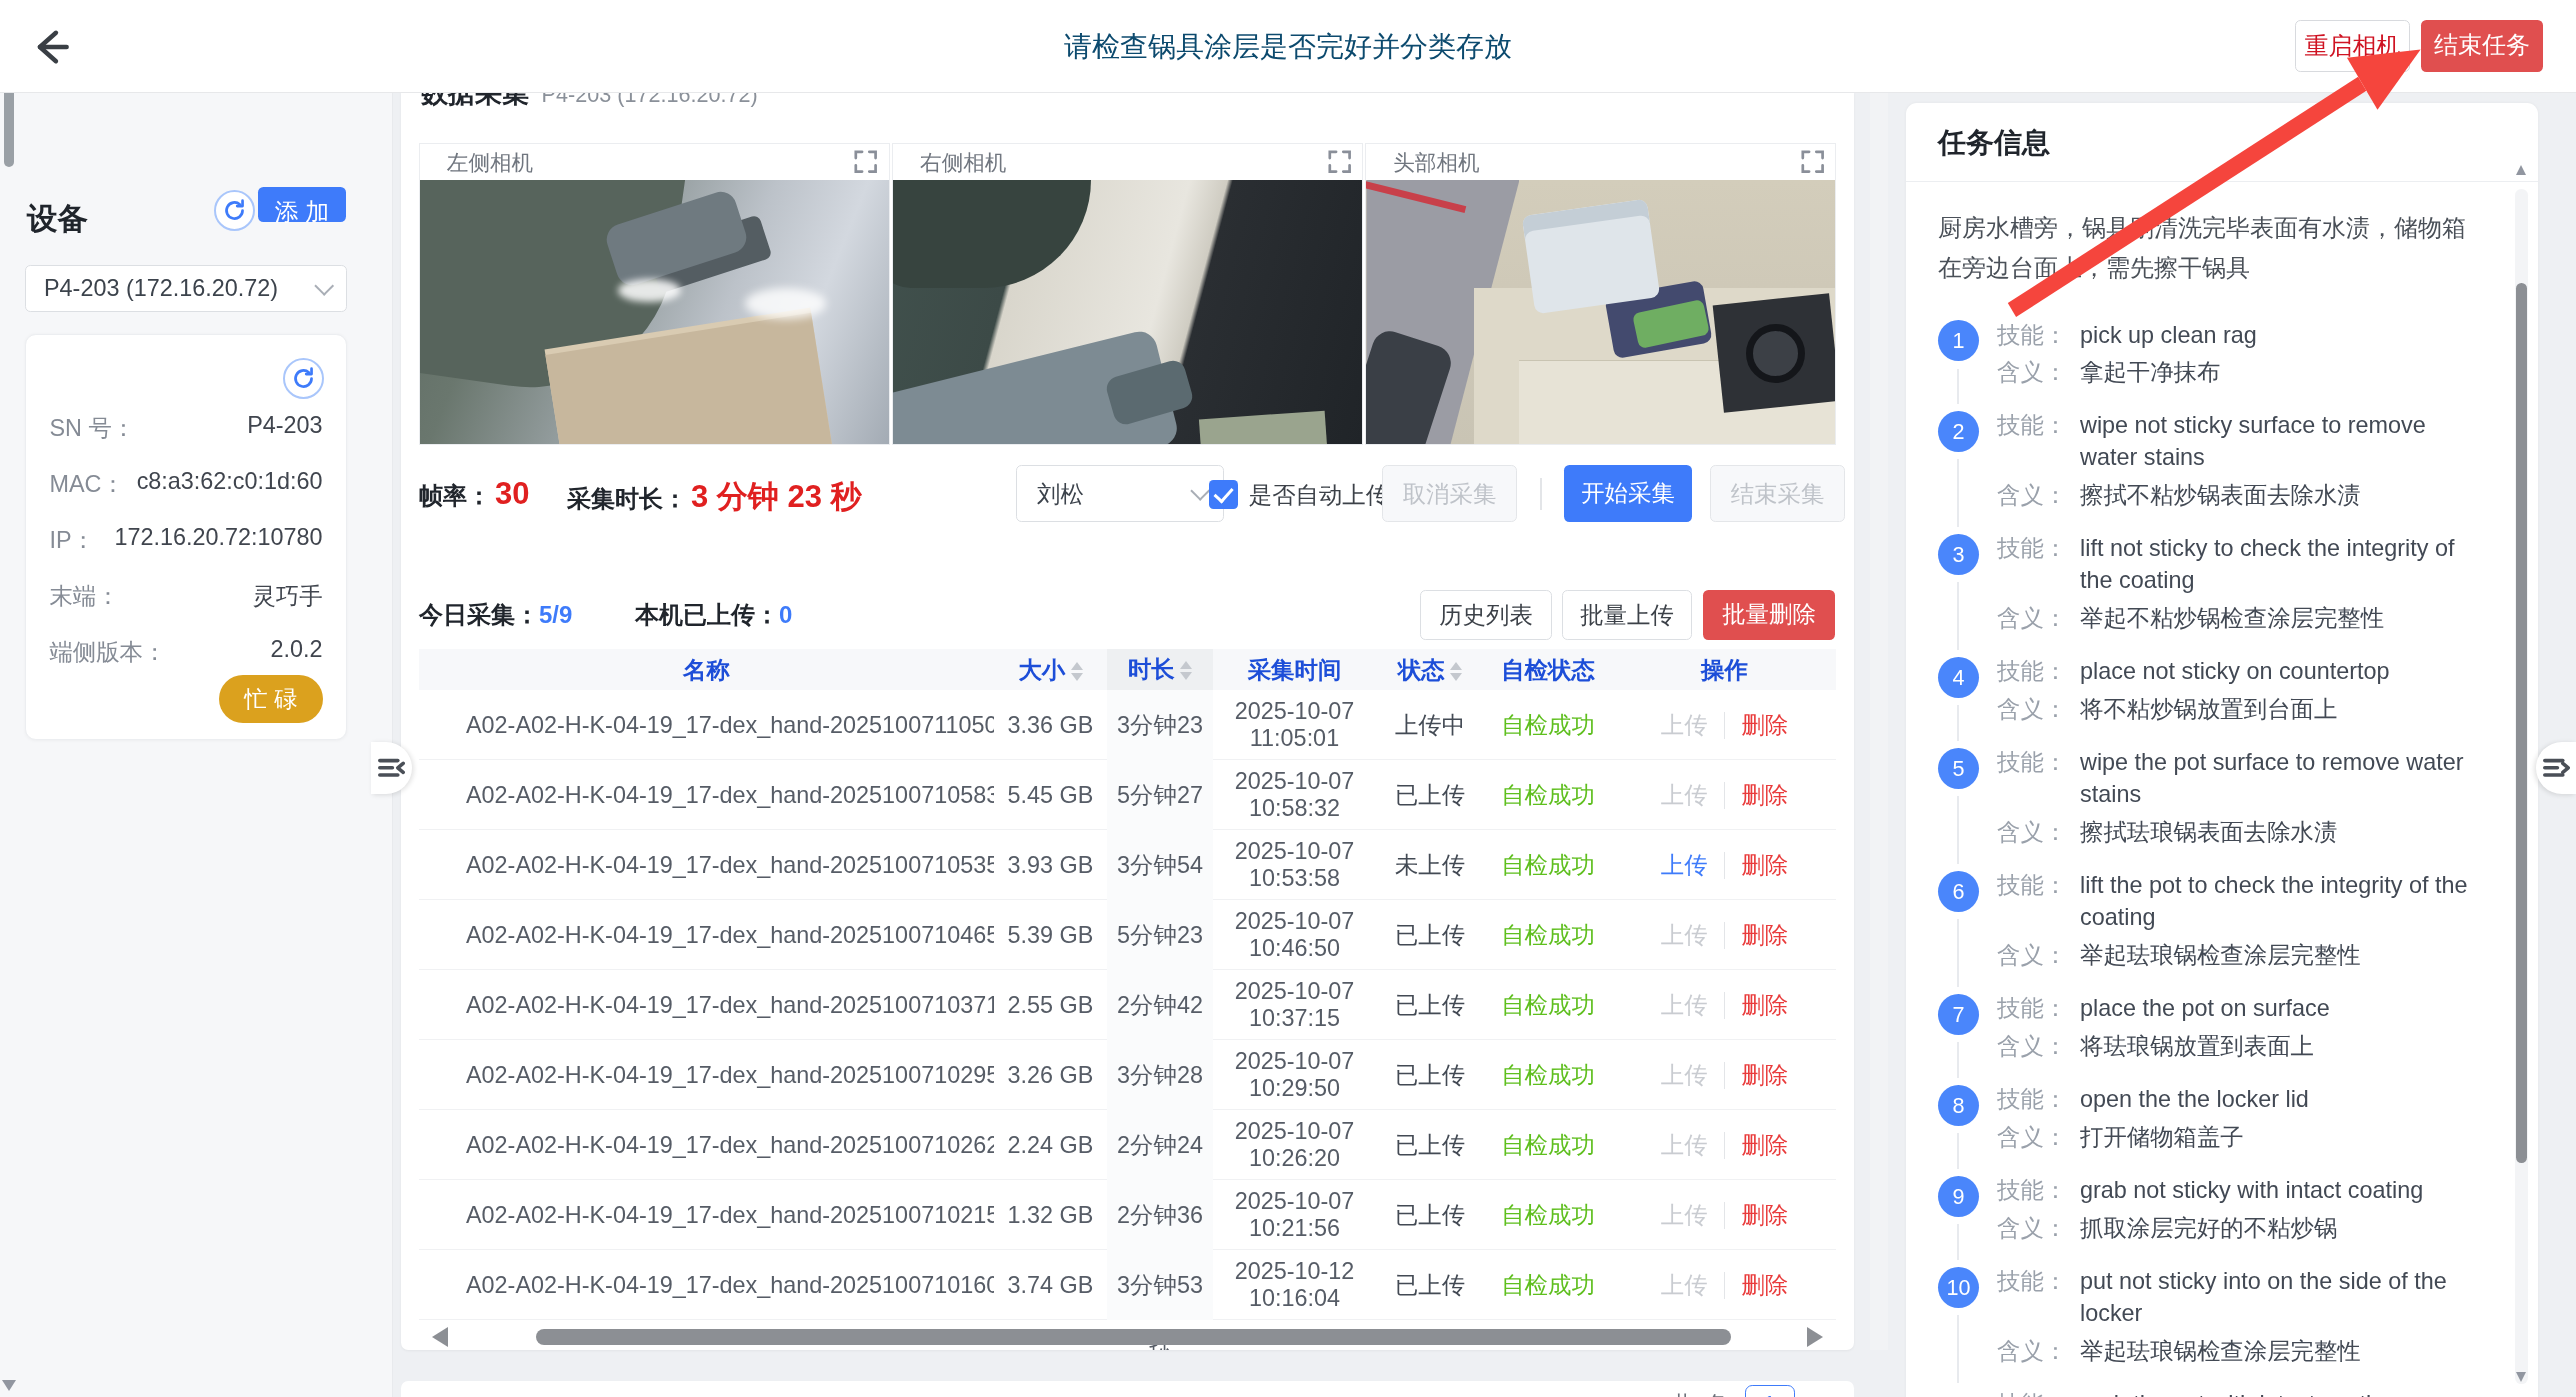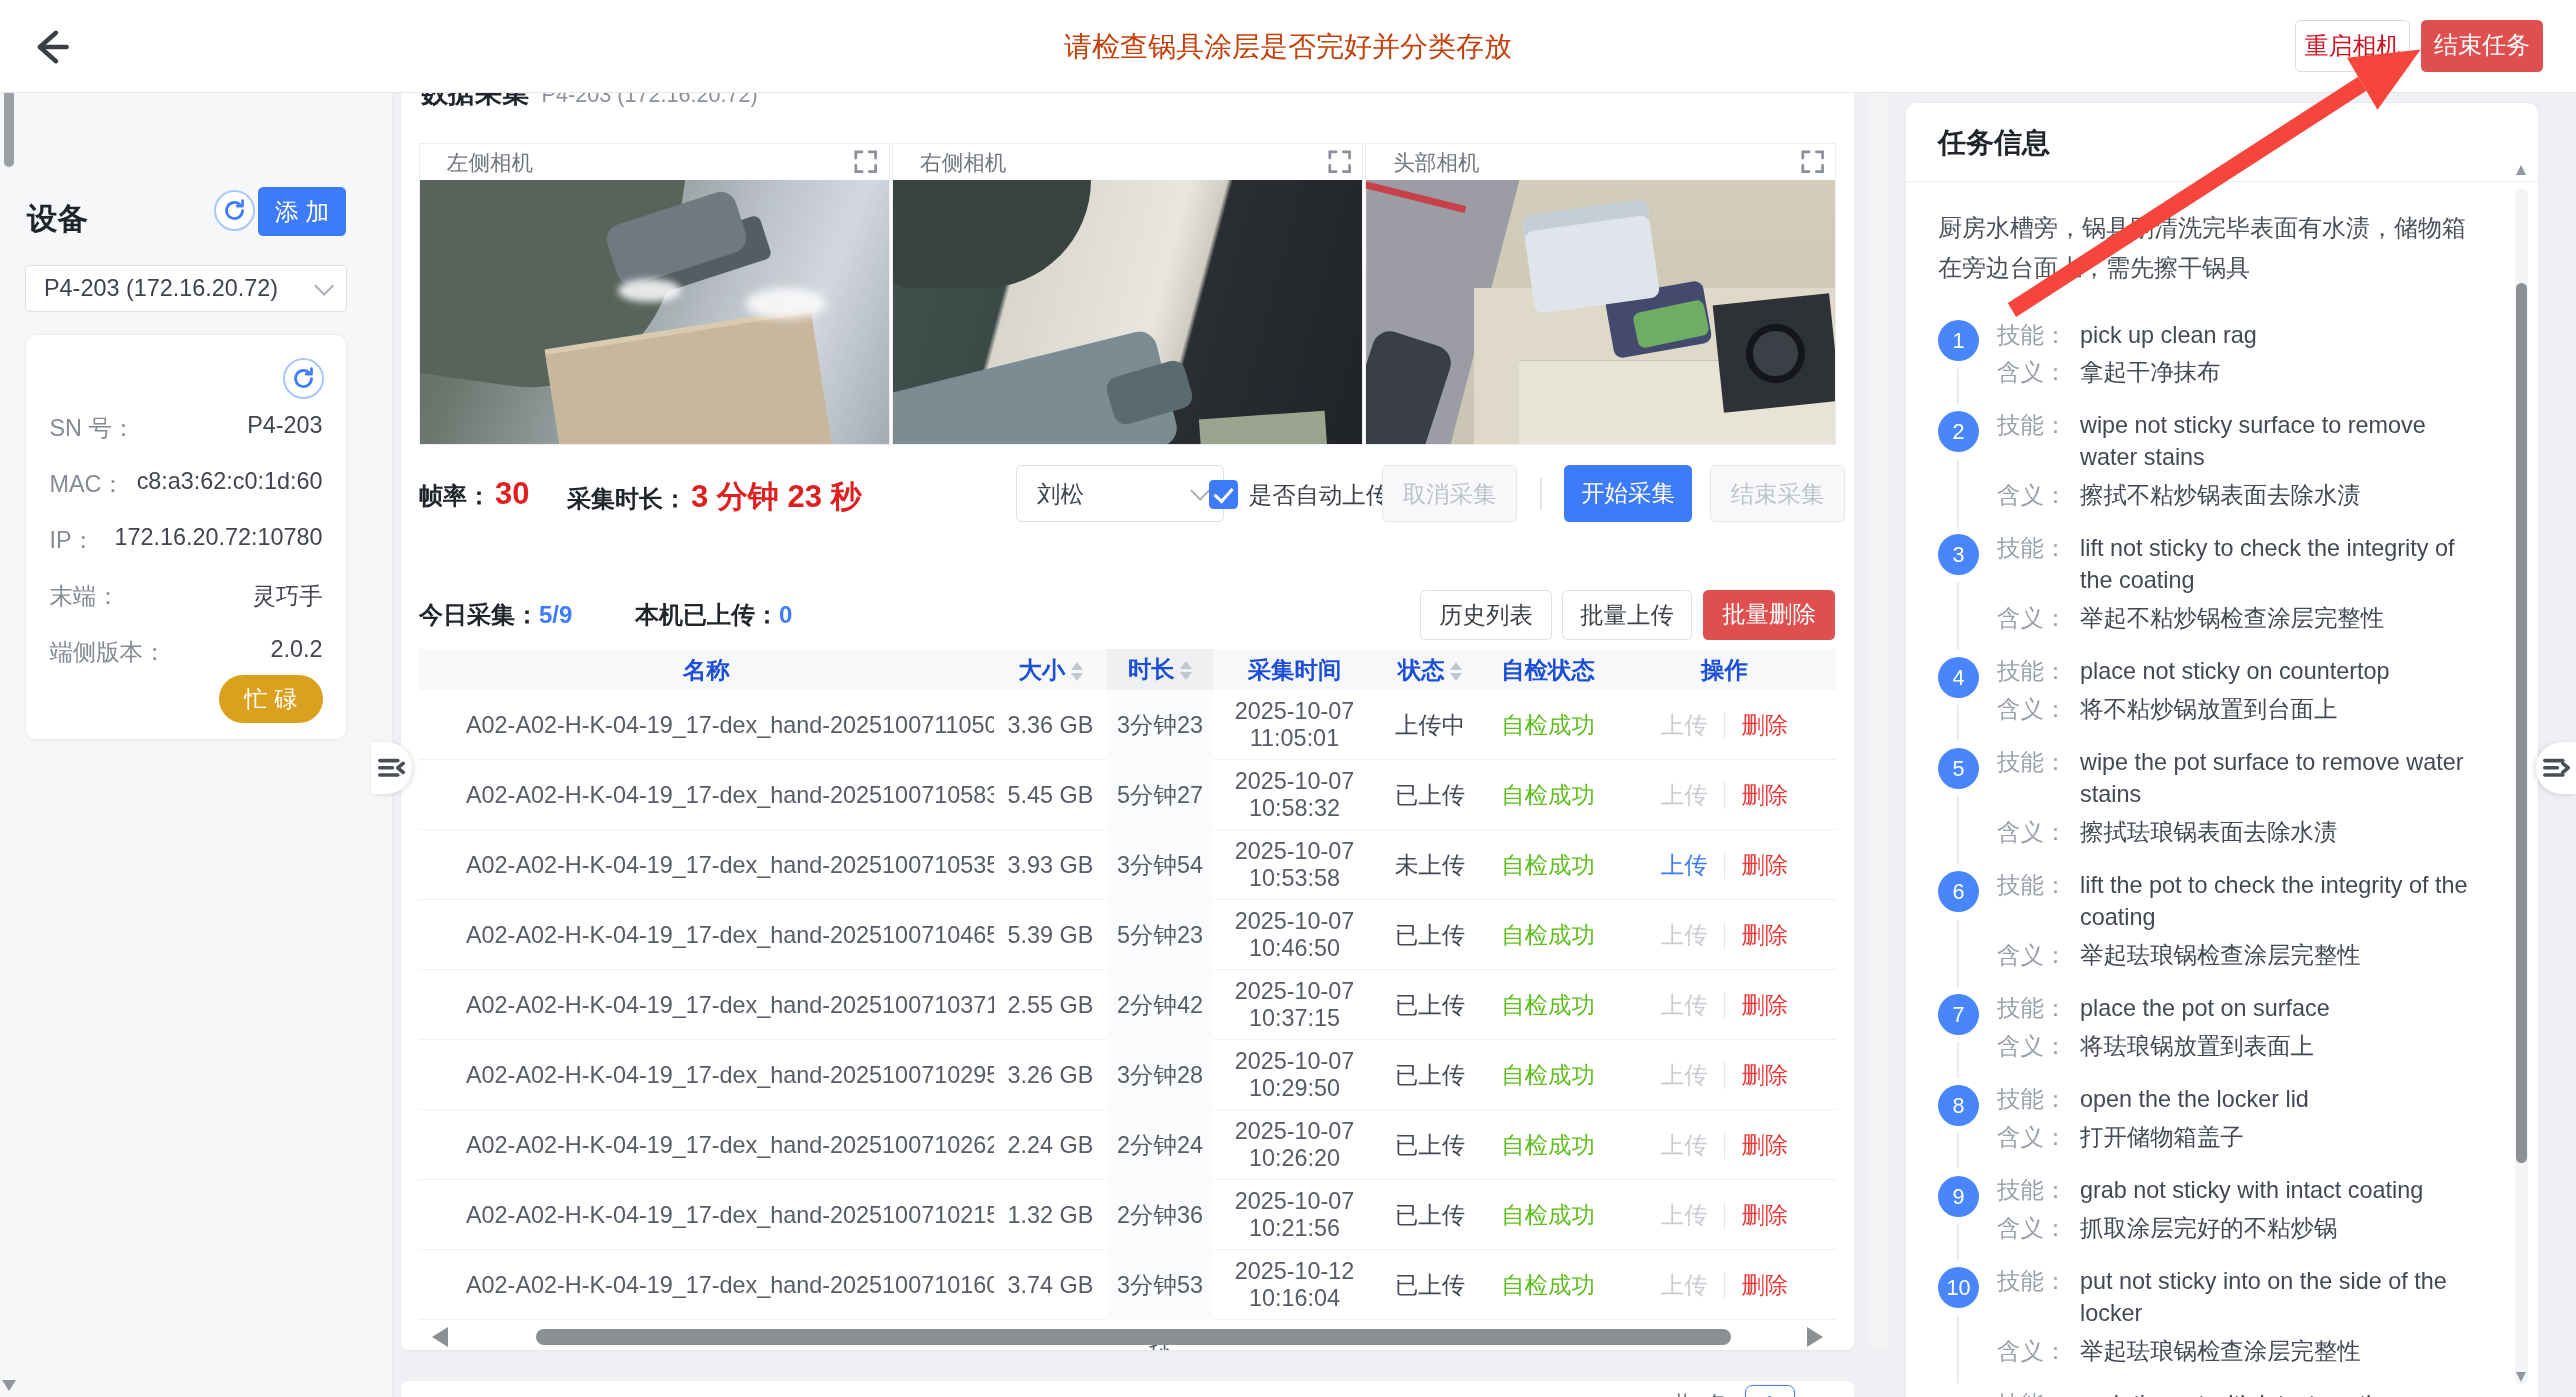--- a/index.html
+++ b/index.html
@@ -2,31 +2,31 @@
 <html style="font-size:14.4px"><head>
 <meta charset="utf-8">
 <style>
   * { margin:0; padding:0; box-sizing:border-box; }
   html,body { width:2576px; height:1398px; overflow:hidden; }
   body { font-family:"Liberation Sans","DejaVu Sans",sans-serif; background:#eef0f3; color:#33383f; position:relative; }
 
   
   .topbar { position:absolute; left:0; top:0; width:2576px; height:93px; background:#fff; border-bottom:0.9px solid #e7e8ea; z-index:5; }
   .back { position:absolute; left:30.5px; top:27px; width:41px; height:40px; cursor:pointer; }
-  .page-title { position:absolute; left:0; right:0; top:0; height:93px; line-height:93px; text-align:center; font-size:28px; color:#c2410c; }
+  .page-title { position:absolute; left:0; right:0; top:0; height:93px; line-height:93px; text-align:center; font-size:28px; color:#0c4a6e; }
   .tb-btn { position:absolute; top:20px; height:52px; border-radius:5.4px; font-size:24px; line-height:50px; text-align:center; cursor:pointer; }
   .btn-restart { right:166px; width:115px; background:#fff; border:0.9px solid #d8dade; color:#cf1322; }
   .btn-endtask { right:33px; width:122px; background:#e04f4f; color:#fff; }
 
   
   .sidebar { position:absolute; left:0; top:93px; width:393px; bottom:0; background:#f6f7f9; border-right:0.9px solid #e8eaed; }
   .sb-head { position:absolute; left:27px; top:106px; font-size:30.5px; font-weight:bold; color:#20252c; }
   .icon-refresh { position:absolute; width:41px; height:41px; border-radius:50%; border:2.7px solid #a9c6fb; display:flex; align-items:center; justify-content:center; background:#fff; cursor:pointer; }
   .sb-refresh { left:214px; top:97px; }
-  .btn-add { position:absolute; left:258px; top:94px; width:88px; height:49px; background:#3e7bfa; color:#fff; font-size:24px; border-radius:5.4px; line-height:49px; text-align:center; cursor:pointer; }
+  .btn-add { position:absolute; left:258px; top:94px; width:88px; height:35px; background:#3e7bfa; color:#fff; font-size:24px; border-radius:5.4px; line-height:49px; text-align:center; cursor:pointer; }
   .sb-select { position:absolute; left:25px; top:172px; width:322px; height:47px; background:#fff; border:0.9px solid #dcdfe3; border-radius:5.4px; font-size:23.4px; color:#3c434c; line-height:45px; padding:0 18px; cursor:pointer; }
   .sb-select .chev { position:absolute; right:14.4px; top:12.6px; }
   .dev-card { position:absolute; left:25px; top:241px; width:322px; height:406px; background:#fff; border:0.9px solid #eceef1; border-radius:10.8px; box-shadow:0 0.9px 3.6px rgba(0,0,0,.04); }
   .card-refresh { right:21.6px; top:23.4px; left:auto; }
   .dev-rows { position:absolute; left:23.4px; right:23.4px; top:77px; }
   .dev-row { display:flex; justify-content:space-between; font-size:23.4px; margin-bottom:24px; }
   .dev-row .lab { color:#858b95; }
   .dev-row .val { color:#40454e; }
   .busy-badge { position:absolute; right:23.4px; top:340px; background:#dba11e; color:#fff; font-size:23.4px; padding:8px 25px; border-radius:897px; }
 

